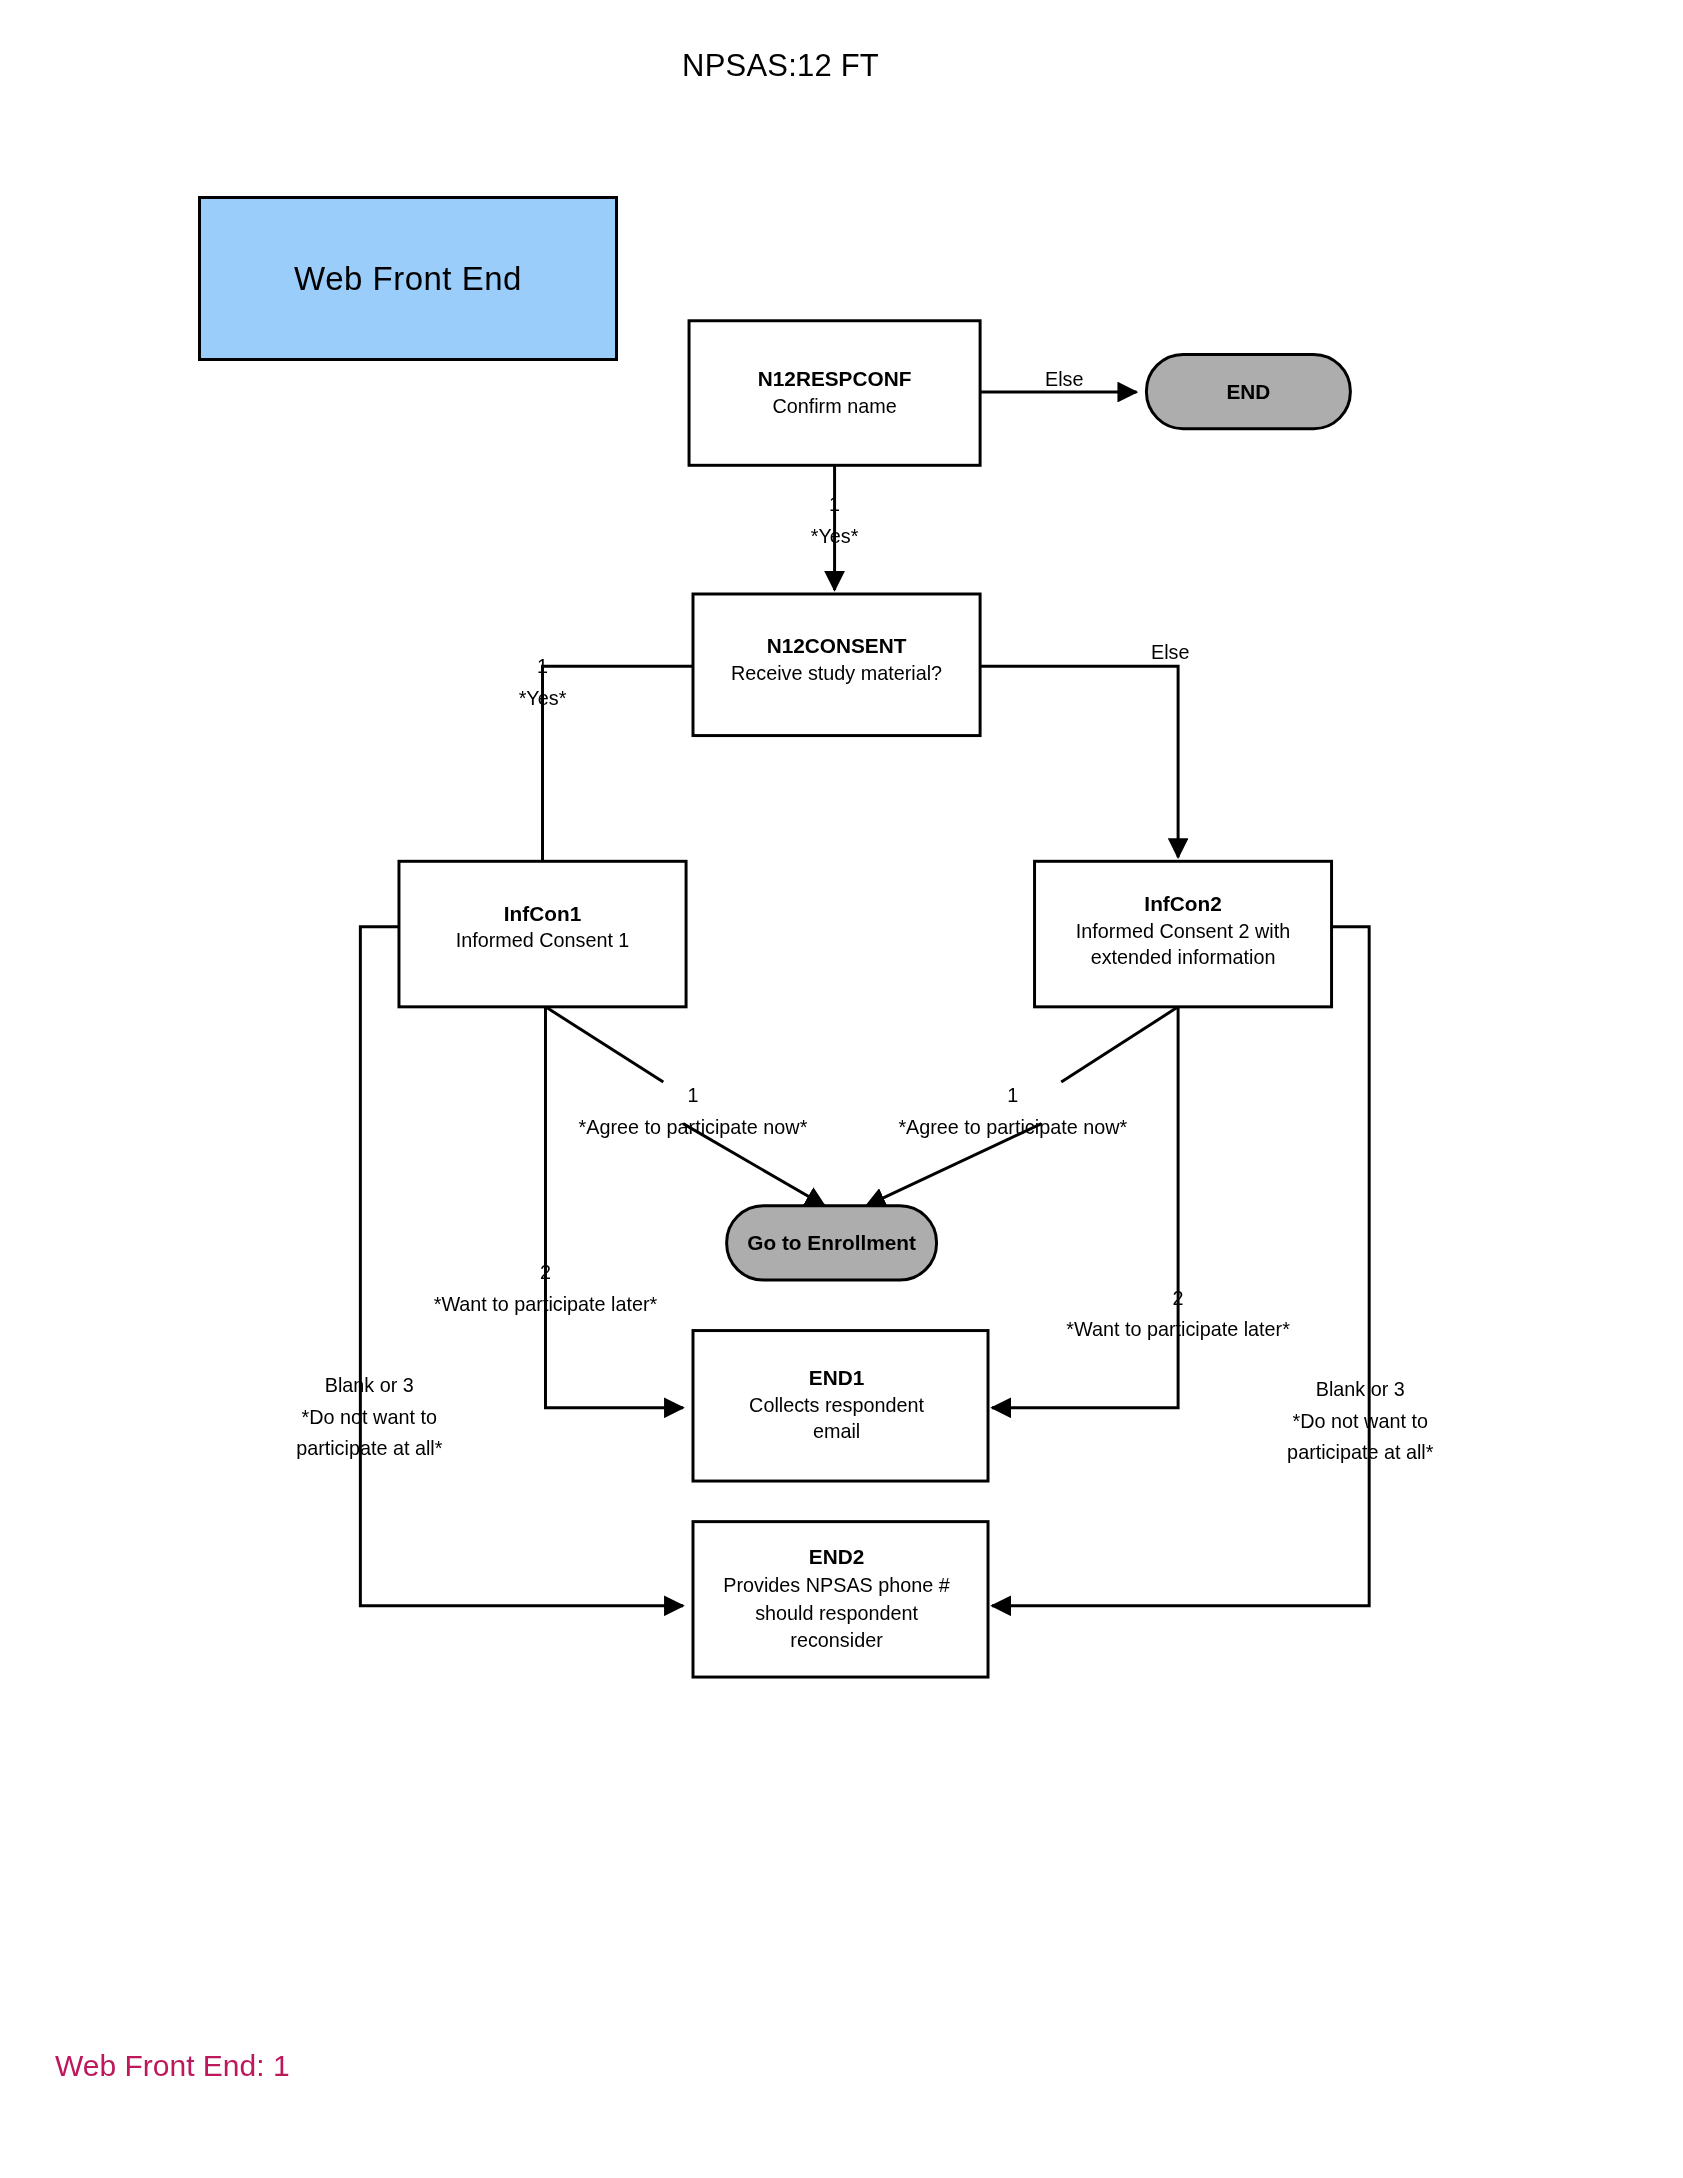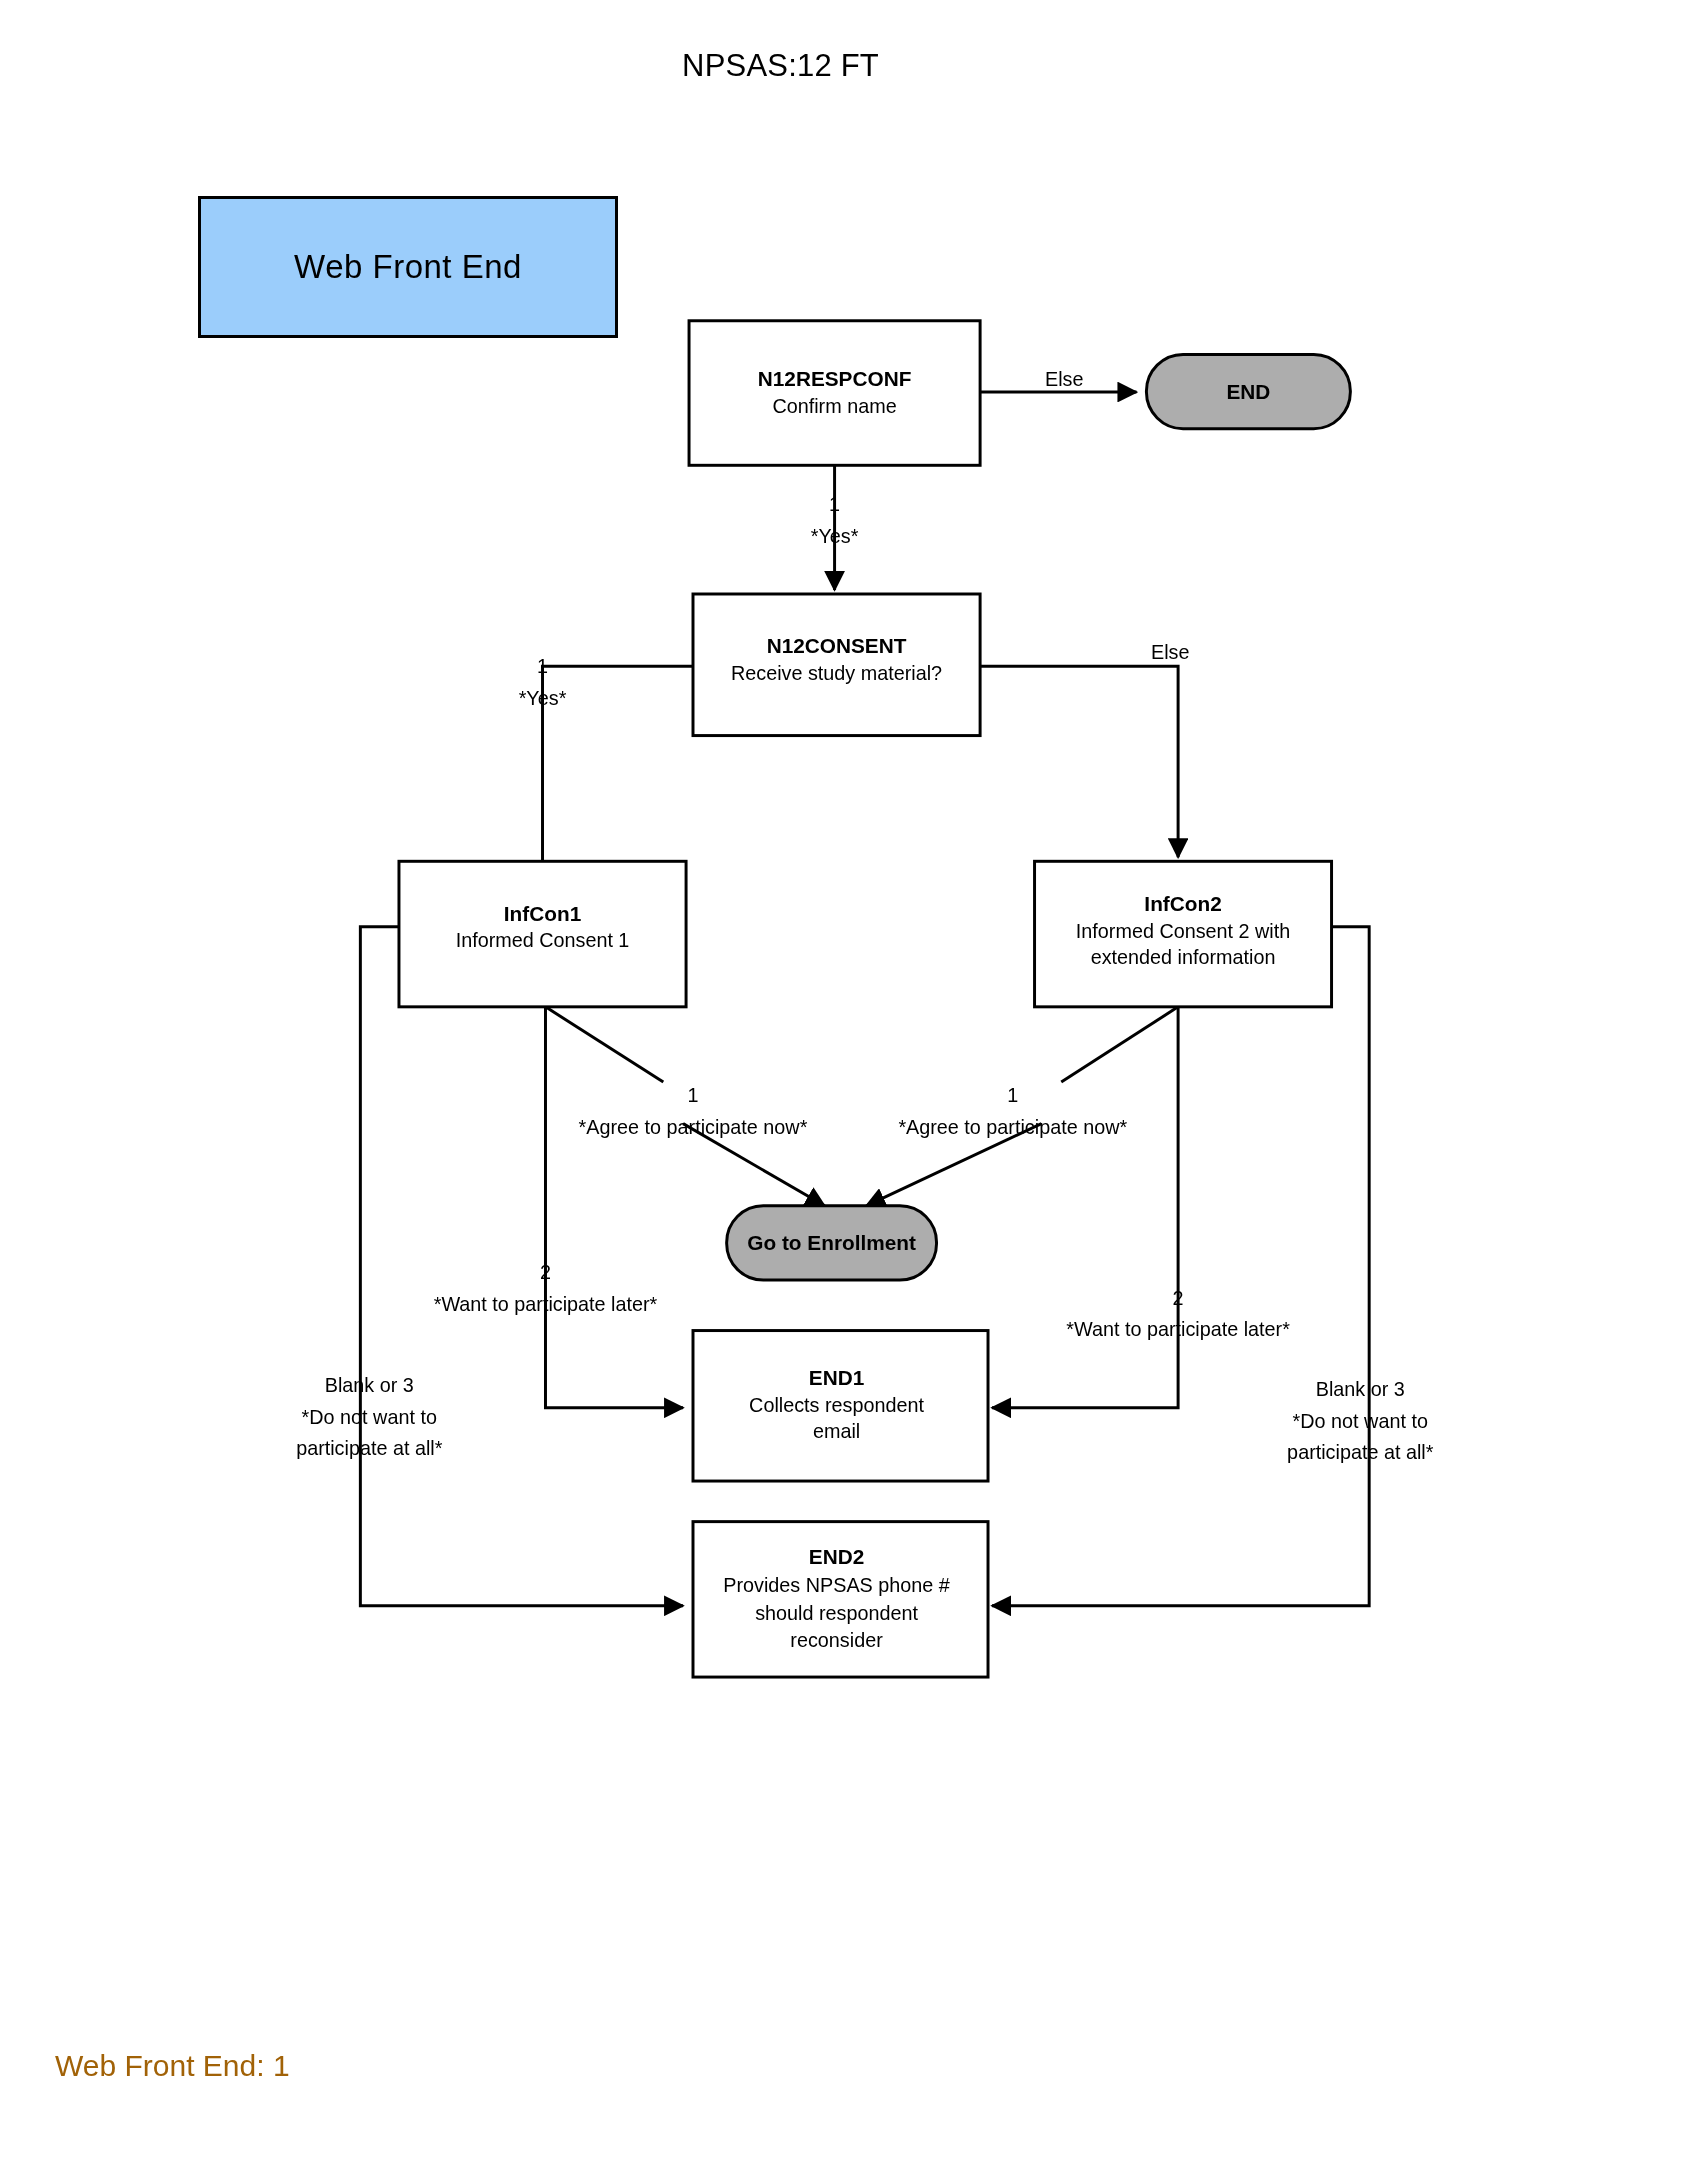--- a/index.html
+++ b/index.html
@@ -23,39 +23,39 @@
     text-align: center;
     font-size: 31px;
     letter-spacing: 0.2px;
     color: #000;
   }
   #legend-box {
     position: absolute;
     left: 198px;
     top: 196px;
     width: 420px;
-    height: 142px;
+    height: 165px;
     background: #9BCDFB;
     border: 3px solid #000000;
     box-sizing: border-box;
     display: flex;
     align-items: center;
     justify-content: center;
   }
   #legend-box .legend-label {
     font-size: 33px;
     color: #000;
     letter-spacing: 0.5px;
   }
   #footer-label {
     position: absolute;
     left: 55px;
     top: 2049px;
     font-size: 30px;
-    color: #a16207;
+    color: #be185d;
   }
   #flow-svg {
     position: absolute;
     left: 0;
     top: 0;
   }
   .node-title {
     font-family: "Liberation Sans", sans-serif;
     font-size: 21px;
     font-weight: bold;

